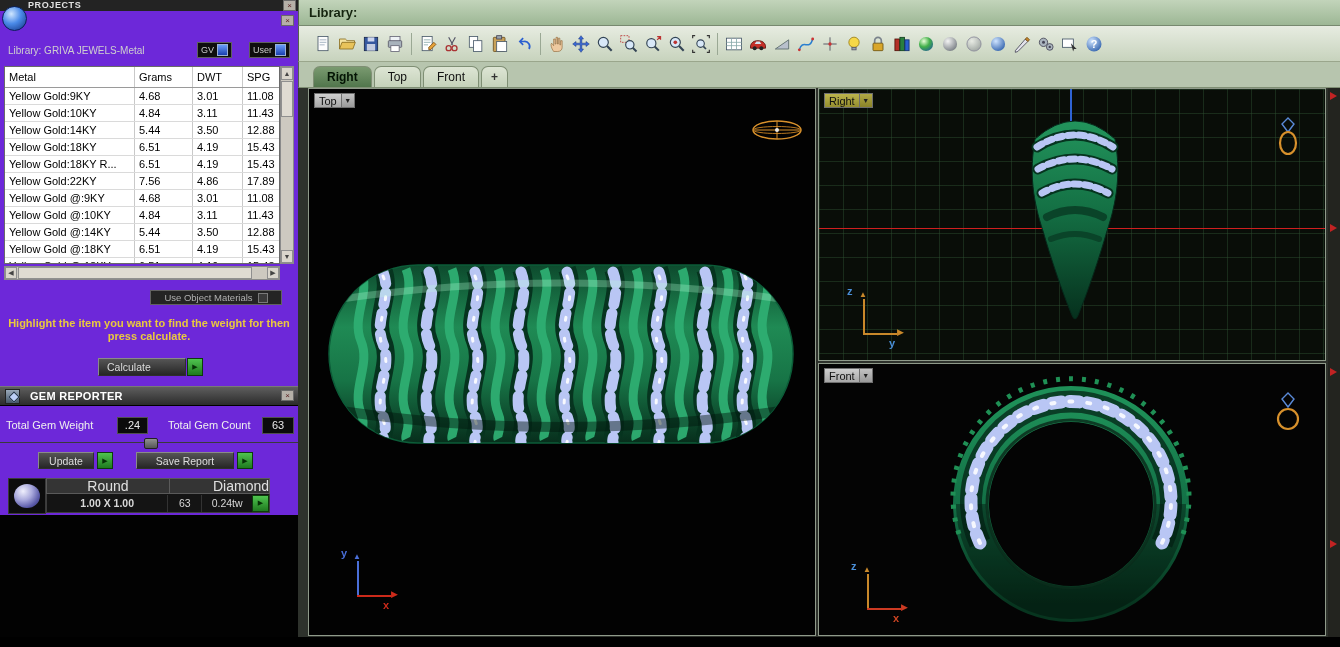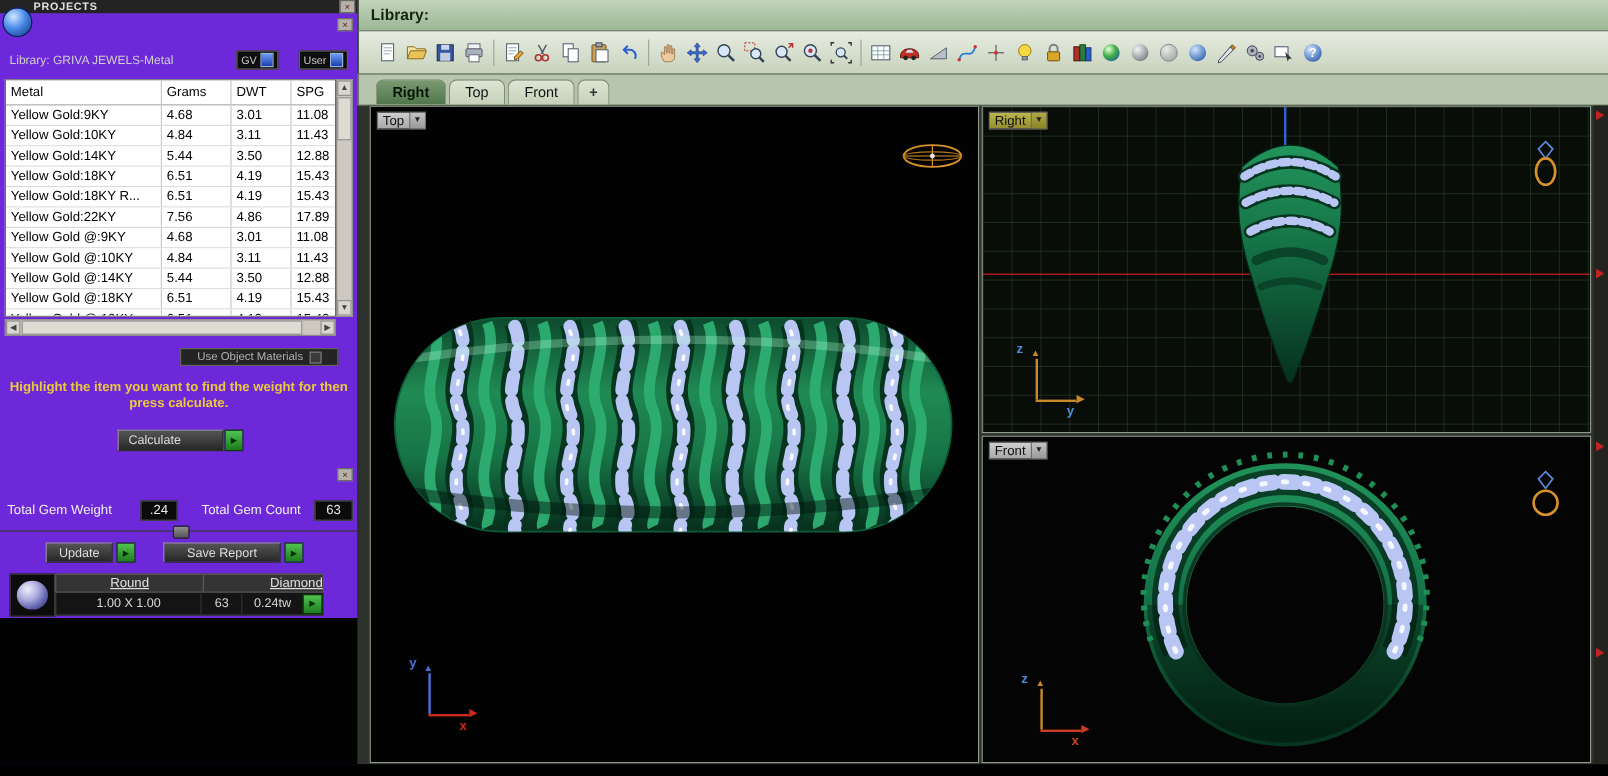--- a/index.html
+++ b/index.html
@@ -37,26 +37,26 @@
   .dbtn{position:absolute;background:linear-gradient(#555,#262626);border:1px solid #8a8a8a;border-right-color:#2e2e2e;border-bottom-color:#2e2e2e;color:#dcdcdc;font-size:10.5px;display:flex;align-items:center;justify-content:center;box-sizing:border-box;}
   .garrow{position:absolute;background:linear-gradient(#4fc44f,#1f7a1f);border:1px solid #0c3c0c;color:#063206;font-size:7px;display:flex;align-items:center;justify-content:center;box-sizing:border-box;}
 
   .tot-label{position:absolute;font-size:11px;color:#efefef;}
   .val-box{position:absolute;background:#0b0b0b;border:1px solid #4f4f4f;color:#e8e8e8;font-size:11px;text-align:center;box-sizing:border-box;line-height:15px;}
   .split-line{position:absolute;left:0;top:442px;width:298px;height:1px;background:#3a3a3a;}
   .split-handle{position:absolute;left:144px;top:438px;width:12px;height:9px;background:linear-gradient(#909090,#555);border:1px solid #222;border-radius:2px;}
 
   .gem-thumb{position:absolute;left:8px;top:478px;width:38px;height:36px;background:#0c0c0c;border:1px solid #3a3a3a;display:flex;align-items:center;justify-content:center;box-sizing:border-box;}
   .gem-stone{width:26px;height:24px;border-radius:50%;background:radial-gradient(circle at 35% 30%,#efeffc,#a9a9dc 38%,#5a5aa8 70%,#2c2c66);}
-  .gem-head{position:absolute;left:46px;top:478px;width:224px;height:16px;display:flex;background:#343434;border:1px solid #5a5a5a;box-sizing:border-box;color:#e0e0e0;font-size:11px;text-decoration:underline;}
+  .gem-head{position:absolute;left:46px;top:478px;width:224px;height:16px;display:flex;background:#343434;border:1px solid #5a5a5a;box-sizing:border-box;color:#e0e0e0;font-size:14px;}
   .gh1{width:122px;border-right:1px solid #5a5a5a;text-align:center;line-height:14px;}
   .gh2{flex:1;text-align:right;line-height:14px;}
   .gem-row{position:absolute;left:46px;top:494px;width:224px;height:19px;display:flex;background:#141414;border:1px solid #3e3e3e;border-top:none;box-sizing:border-box;color:#d8d8d8;font-size:10.5px;align-items:center;}
   .gc{text-align:center;line-height:17px;border-right:1px solid #333;box-sizing:border-box;overflow:hidden;}
-  .gc1{width:122px;}.gc2{width:34px;}.gc3{width:50px;border-right:none;}
+  .gc1{width:122px;font-weight:bold;}.gc2{width:34px;}.gc3{width:50px;border-right:none;}
   .panel-lower{position:absolute;left:0;top:515px;width:298px;height:122px;background:#020202;}
 
   
   .command-bar{position:absolute;left:298px;top:0;width:1042px;height:26px;background:linear-gradient(#c2d4ba,#9db795);border-bottom:1px solid #77896f;border-left:1px solid #55634f;box-sizing:border-box;color:#15240f;font-size:13px;font-weight:bold;line-height:25px;padding-left:10px;}
   .toolbar{position:absolute;left:298px;top:26px;width:1042px;height:36px;background:linear-gradient(#e7ece1,#c7d3bd);border-bottom:1px solid #9aa68c;border-left:1px solid #55634f;display:flex;align-items:center;padding-left:12px;box-sizing:border-box;}
   .tbtn{width:24px;height:26px;display:flex;align-items:center;justify-content:center;}
   .tsep{width:1px;height:22px;background:#9aa894;margin:0 4px;}
   .tabbar{position:absolute;left:298px;top:62px;width:1042px;height:26px;background:#b7c5ae;border-bottom:1px solid #7f8f74;border-left:1px solid #55634f;box-sizing:border-box;display:flex;align-items:flex-end;padding-left:14px;gap:2px;}
   .tab{height:21px;padding:0 13px;background:linear-gradient(#dde5d4,#c5d2ba);border:1px solid #7f8f74;border-bottom:none;border-radius:7px 7px 0 0;font-size:12px;line-height:20px;color:#111;box-sizing:border-box;}
   .tab.active{background:linear-gradient(#7a9a70,#51764c);color:#041404;font-weight:bold;}
@@ -227,20 +227,26 @@
       <span class="uom-box"></span>
     </div>
 
     <div class="hint">Highlight the item you want to find the weight for then press calculate.</div>
 
     <div class="dbtn" style="left:98px;top:358px;width:88px;height:18px;justify-content:flex-start;padding-left:8px">Calculate</div>
     <div class="garrow" style="left:187px;top:358px;width:16px;height:18px">
         <span>▶</span>
       </div>
 
+    <div class="titlebar" style="top:386px">
+      <span class="gr-icon">
+          <i></i>
+        </span>
+      <span>GEM REPORTER</span>
+    </div>
     <span class="close-xs" style="left:281px;top:390px">×</span>
 
     <span class="tot-label" style="left:6px;top:419px">Total Gem Weight</span>
     <span class="val-box" style="left:117px;top:417px;width:31px;height:17px">.24</span>
     <span class="tot-label" style="left:168px;top:419px">Total Gem Count</span>
     <span class="val-box" style="left:262px;top:417px;width:32px;height:17px">63</span>
 
     <div class="split-line"></div>
     <div class="split-handle"></div>
 

